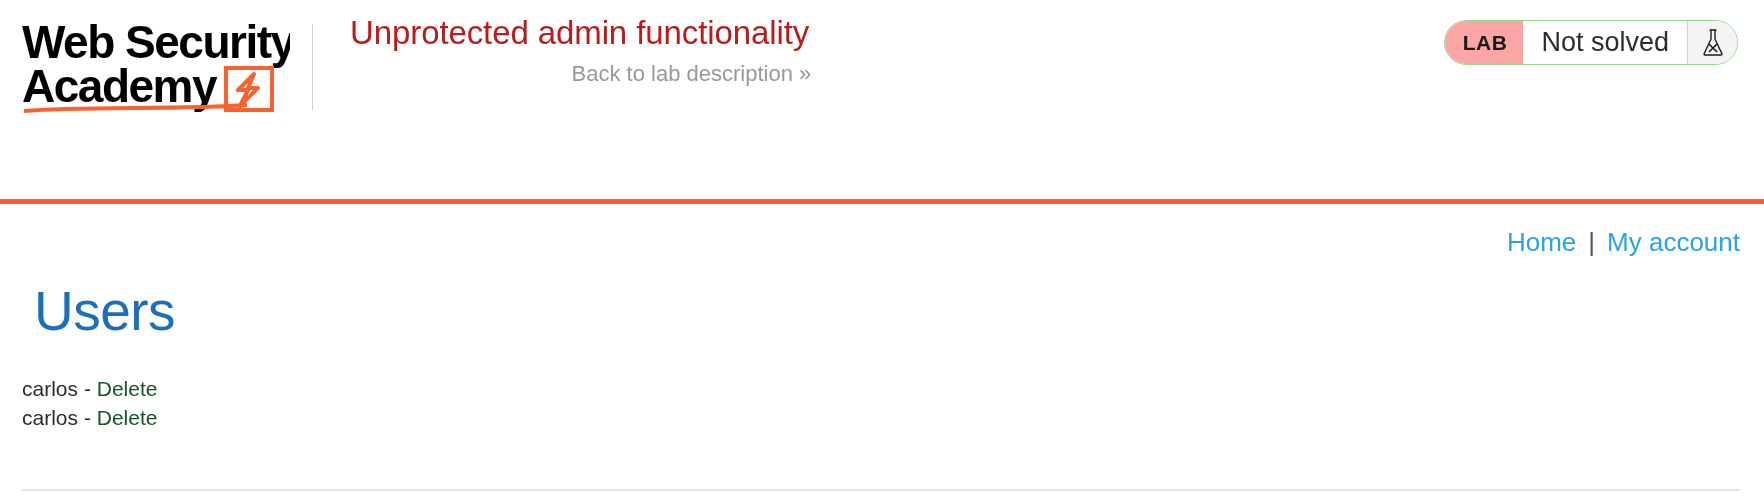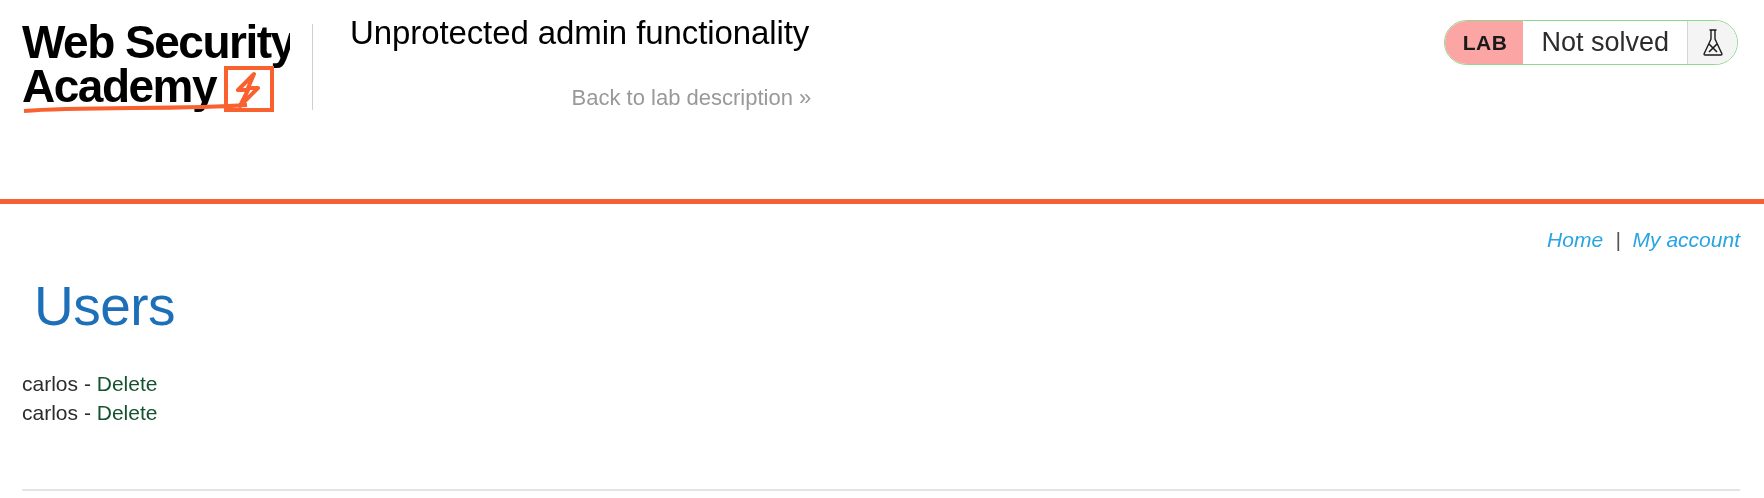--- a/index.html
+++ b/index.html
@@ -47,28 +47,28 @@
   }
 
   .header-titles {
     position: absolute;
     left: 350px;
     top: 12px;
   }
   .lab-title {
     font-size: 33px;
     font-weight: 400;
-    color: #000000;
+    color: #b91c1c;
     margin: 0;
     line-height: 1.25;
     letter-spacing: -0.1px;
   }
   .back-link {
     display: inline-block;
-    margin-top: 32px;
+    margin-top: 8px;
     font-size: 22px;
     color: #999999;
     text-decoration: none;
     line-height: 1.2;
   }
   .back-link .chev {
     font-size: 22px;
     color: #999999;
     margin-left: 6px;
     letter-spacing: -2px;
@@ -132,23 +132,22 @@
     left: 0;
     right: 0;
     bottom: 0;
     padding: 0 22px;
   }
 
   .top-links {
     text-align: right;
     padding-top: 25px;
     padding-right: 2px;
-    font-size: 21px;
+    font-size: 26px;
     line-height: 1;
-    font-style: italic;
   }
   .top-links a {
     color: #29a3e3;
     text-decoration: none;
   }
   .top-links .sep {
     color: #555555;
     margin: 0 12px;
   }
 

